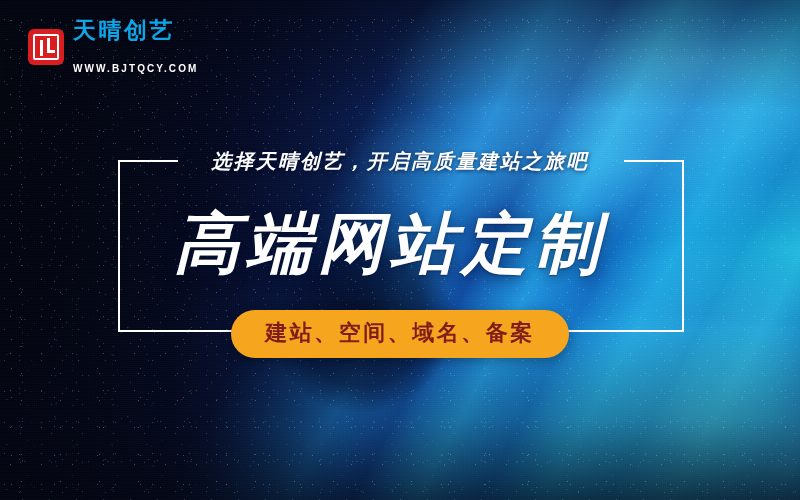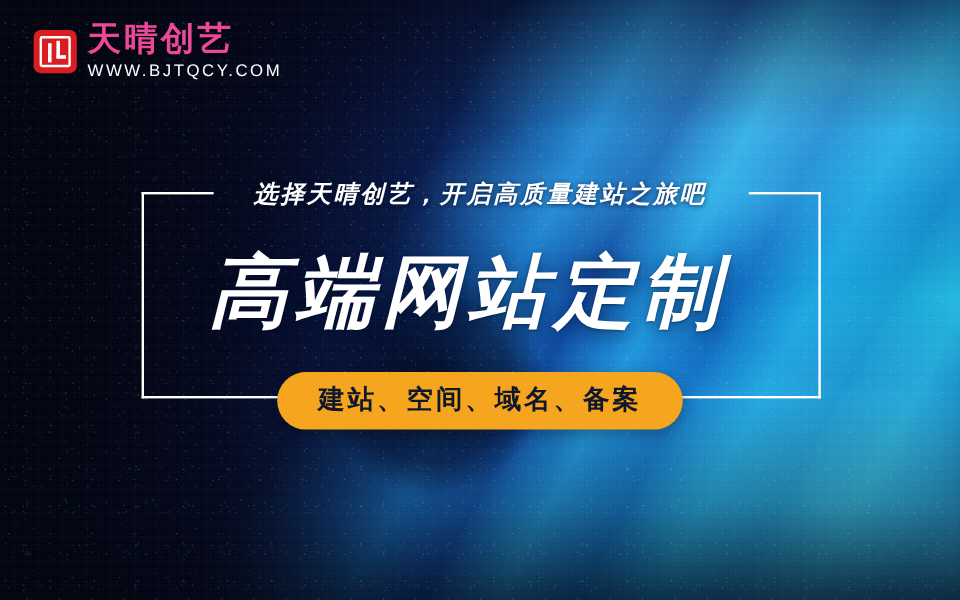--- a/index.html
+++ b/index.html
@@ -141,35 +141,35 @@
   .logo-mark .lm-bar2 {
     position:absolute; left:19px; top:9px;
     width:2.5px; height:14px; background:#fff;
   }
   .logo-mark .lm-bar3 {
     position:absolute; left:19px; top:21px;
     width:8px; height:2.5px; background:#fff;
   }
   .logo-text { display:flex; flex-direction:column; justify-content:center; }
   .logo-cn {
-    color:#ec4899;
-    font-size:28px;
+    color:#0ea5e9;
+    font-size:23px;
     font-weight:bold;
     letter-spacing:2.5px;
     line-height:1.05;
     white-space:nowrap;
     text-shadow:0 1px 3px rgba(0,0,0,.6);
   }
   .logo-url {
     color:#ffffff;
-    font-size:14px;
-    font-weight:normal;
+    font-size:10px;
+    font-weight:bold;
     letter-spacing:2.1px;
     line-height:1.4;
-    margin-top:2px;
+    margin-top:20px;
     white-space:nowrap;
   }
 
   
   #frame {
     position:absolute;
     left:118px; top:160px;
     width:566px; height:172px;
     z-index:20;
     pointer-events:none;
@@ -214,21 +214,21 @@
 
   
   #pill-wrap {
     position:absolute;
     left:0; top:310px; width:800px;
     display:flex; justify-content:center;
     z-index:28;
   }
   #pill {
     background:#f5a51e;
-    color:#0f172a;
+    color:#7f1d1d;
     border-radius:999px;
     padding:9px 34px 11px;
     font-size:22px;
     font-weight:bold;
     letter-spacing:2.5px;
     white-space:nowrap;
     box-shadow:0 3px 12px rgba(0,0,0,.30);
     line-height:1.25;
   }
 </style>

